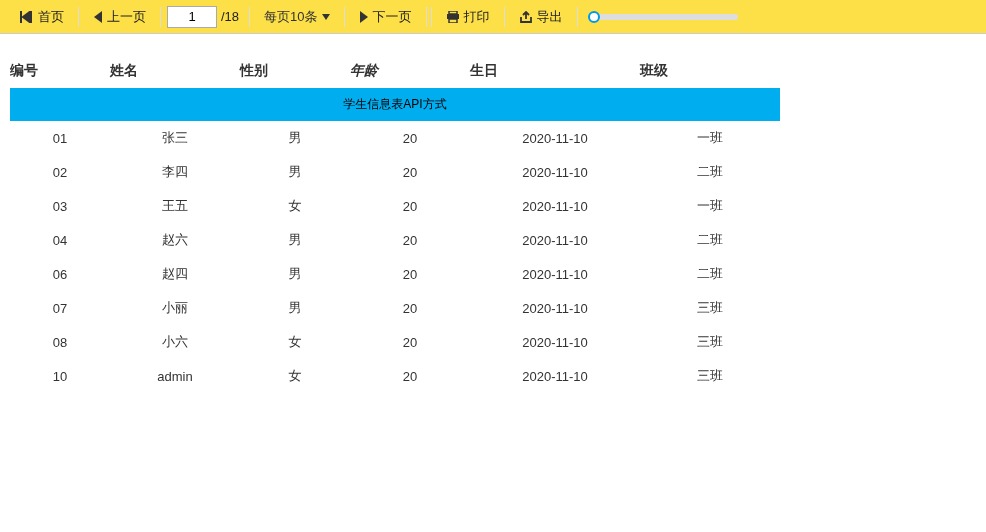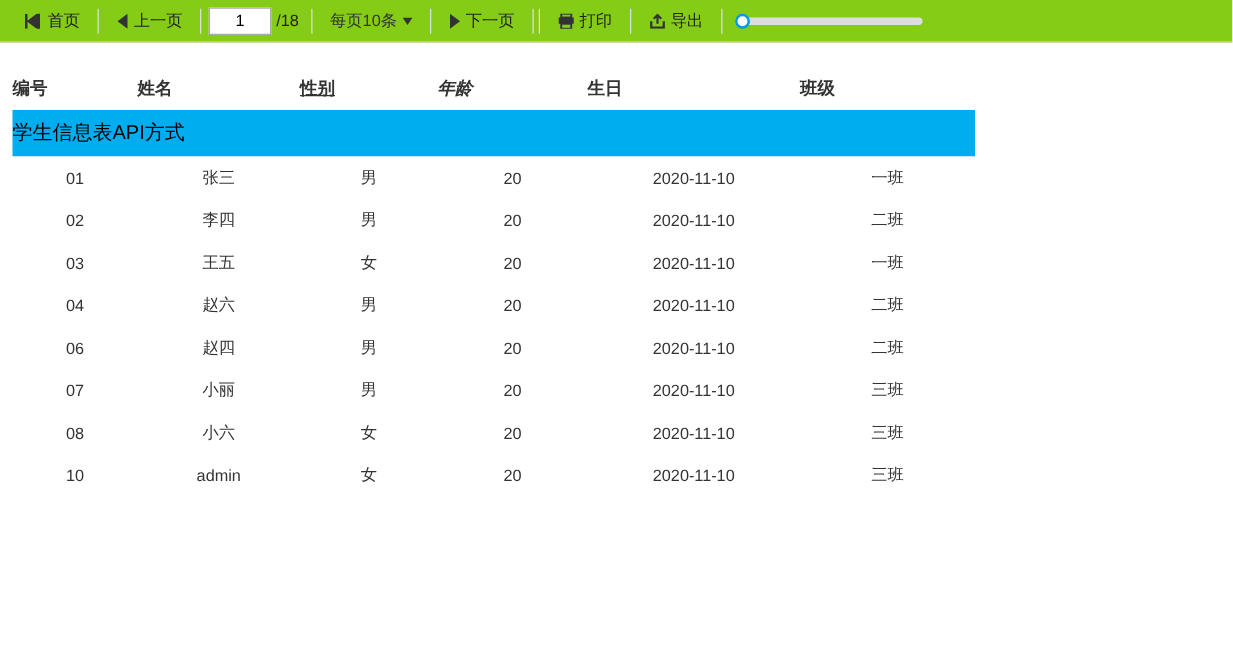--- a/index.html
+++ b/index.html
@@ -8,21 +8,21 @@
       font-size: 13px;
       color: #333;
       background: #fff;
       width: 986px;
     }
     .toolbar {
       display: flex;
       align-items: center;
       height: 34px;
       border-bottom: 1px solid #ccc;
-      background: #84cc16;
+      background: #fde047;
       padding: 0 8px;
       gap: 0;
     }
     .tb-btn {
       display: flex;
       align-items: center;
       gap: 4px;
       padding: 0 12px;
       height: 100%;
       cursor: pointer;
@@ -84,40 +84,40 @@
     .content {
       padding: 20px 10px;
     }
     table {
       border-collapse: collapse;
       width: 770px;
     }
     .title-row td {
       background: #00aef0;
       color: #000;
-      text-align: left;
-      font-size: 16px;
+      text-align: center;
+      font-size: 12px;
       height: 28px;
     }
     thead th {
       font-weight: bold;
       text-align: left;
       padding: 8px 0;
       font-size: 14px;
       color: #333;
     }
     tbody td {
       text-align: center;
       padding: 8px 0;
       font-size: 13px;
       color: #333;
     }
     .col-id { width: 100px; }
     .col-name { width: 130px; }
-    .col-sex { width: 110px; text-decoration: underline; }
+    .col-sex { width: 110px; }
     .col-age { width: 120px; font-style: italic; }
     .col-birth { width: 170px; }
     .col-class { width: 140px; }
   </style>
 </head>
 <body>
 
 <div class="toolbar">
   <div class="tb-btn">
     <span class="icon">

